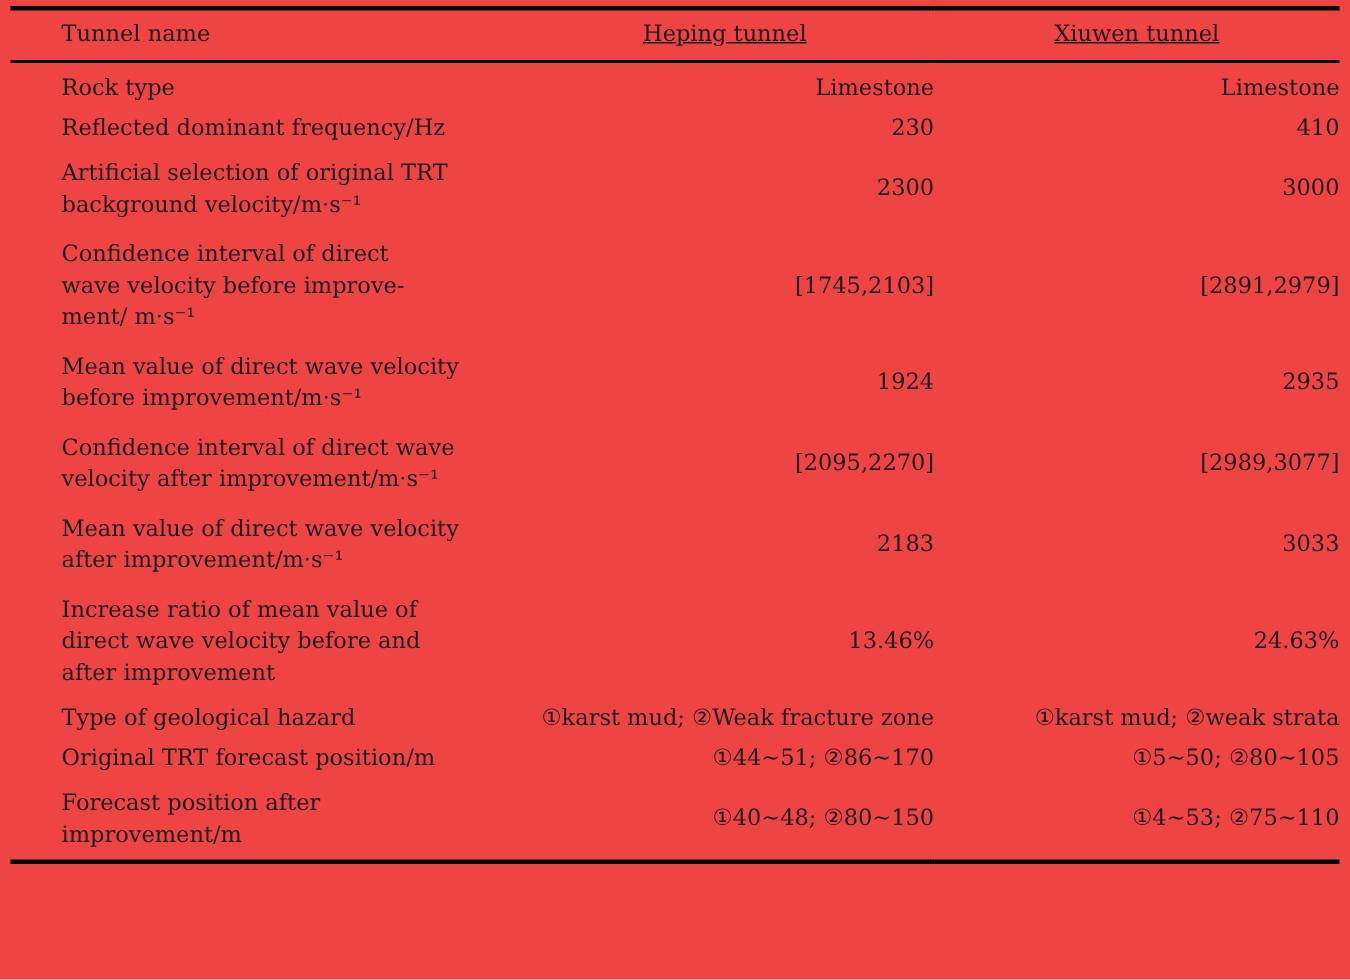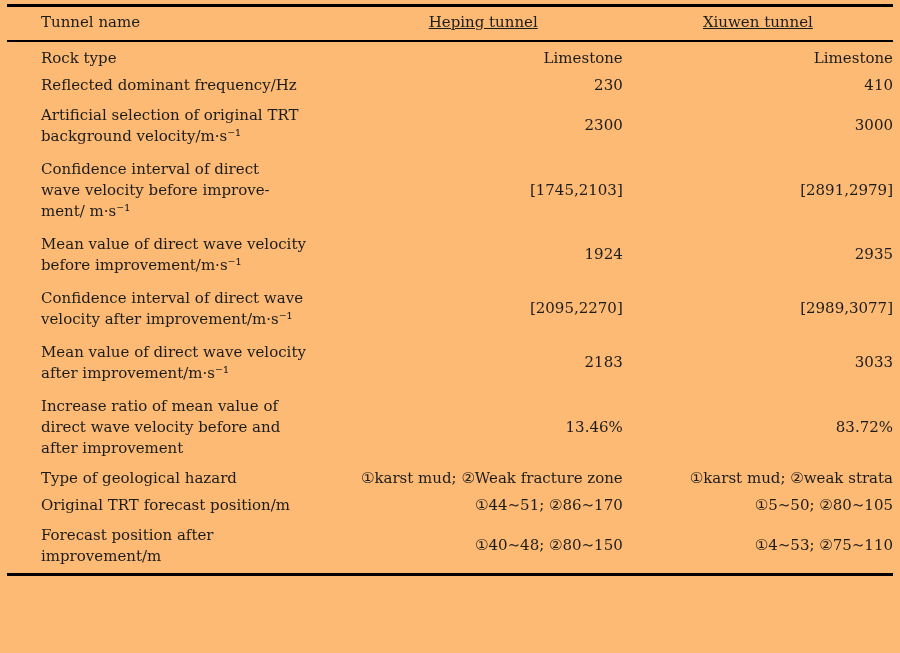--- a/index.html
+++ b/index.html
@@ -4,21 +4,21 @@
 <style>
   html, body {
     margin: 0;
     padding: 0;
     background: #ffffff;
   }
   .paper-page {
     width: 900px;
     height: 653px;
     box-sizing: border-box;
-    background: #fdba74;
+    background: #ef4444;
     padding: 4px 7px 0 7px;
     overflow: hidden;
     font-family: "DejaVu Serif", "Liberation Serif", "DejaVu Sans", serif;
     color: #1c1c1c;
   }
   table.tunnel-table {
     width: 100%;
     border-collapse: collapse;
     border-top: 3px solid #000;
     border-bottom: 3px solid #000;
@@ -127,21 +127,21 @@
 
   <tr class="multi">
     <td class="label-cell">Mean value of direct wave velocity<br>after improvement/m·s⁻¹</td>
     <td class="value-cell">2183</td>
     <td class="value-cell">3033</td>
   </tr>
 
   <tr class="multi">
     <td class="label-cell">Increase ratio of mean value of<br>direct wave velocity before and<br>after improvement</td>
     <td class="value-cell">13.46%</td>
-    <td class="value-cell">83.72%</td>
+    <td class="value-cell">24.63%</td>
   </tr>
 
   <tr>
     <td class="label-cell">Type of geological hazard</td>
     <td class="value-cell">①karst mud; ②Weak fracture zone</td>
     <td class="value-cell">①karst mud; ②weak strata</td>
   </tr>
 
   <tr>
     <td class="label-cell">Original TRT forecast position/m</td>

